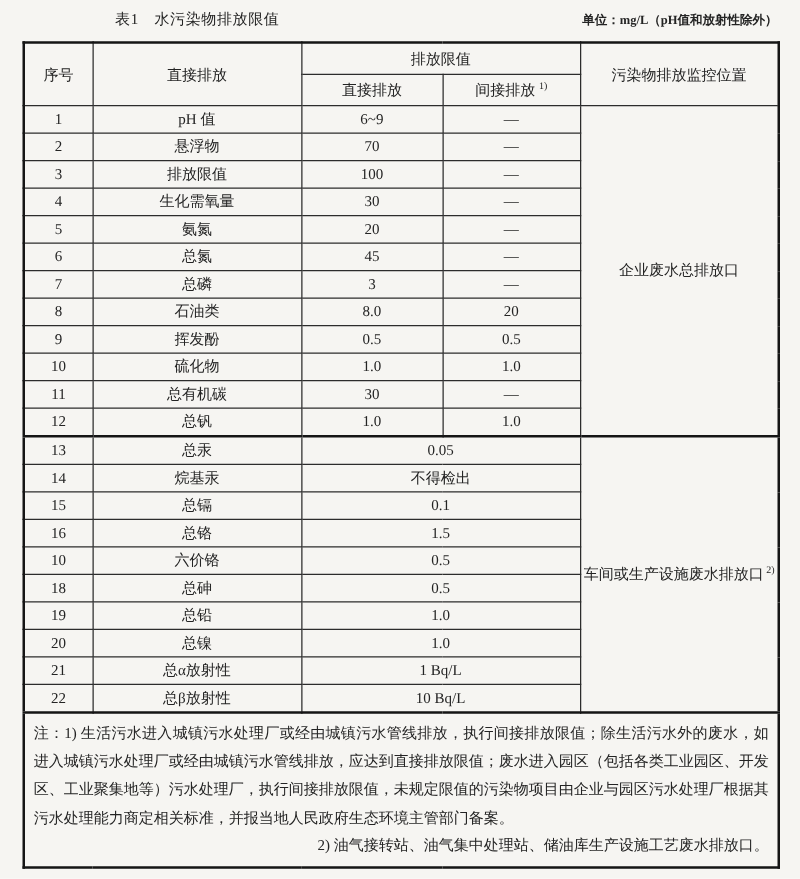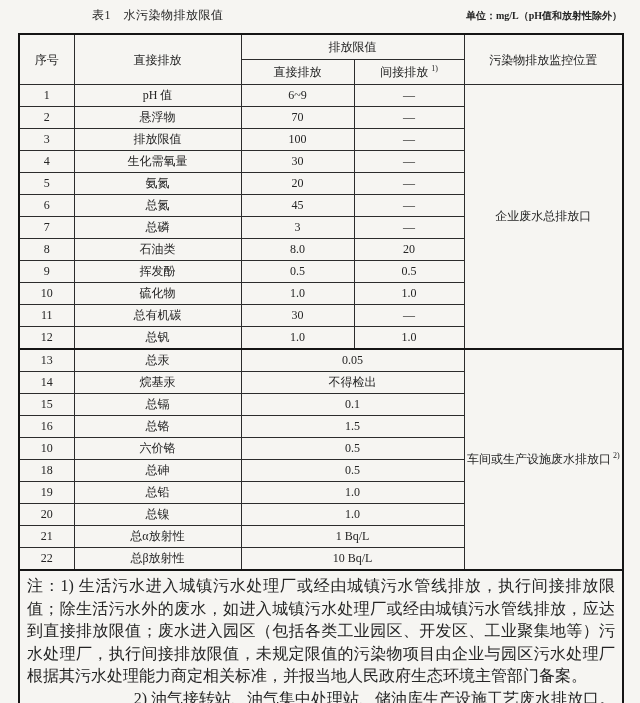--- a/index.html
+++ b/index.html
@@ -57,21 +57,21 @@
   sup{font-size:8px;line-height:0;}
   .section-top{border-top:2px solid #151515;text-align:center;}
   tfoot td.note-cell{
     border-top:2px solid #151515;
     text-align:left;
     padding:4px 7px 5px 7px;
     height:auto;
   }
   .note-cell p{
     margin:0;
-    font-size:16px;
+    font-size:12px;
     line-height:22.5px;
     text-align:justify;
   }
   .note-cell p.note-p2{
     text-align:right;
     text-indent:20px;
   }
 </style>
 </head>
 <body>

